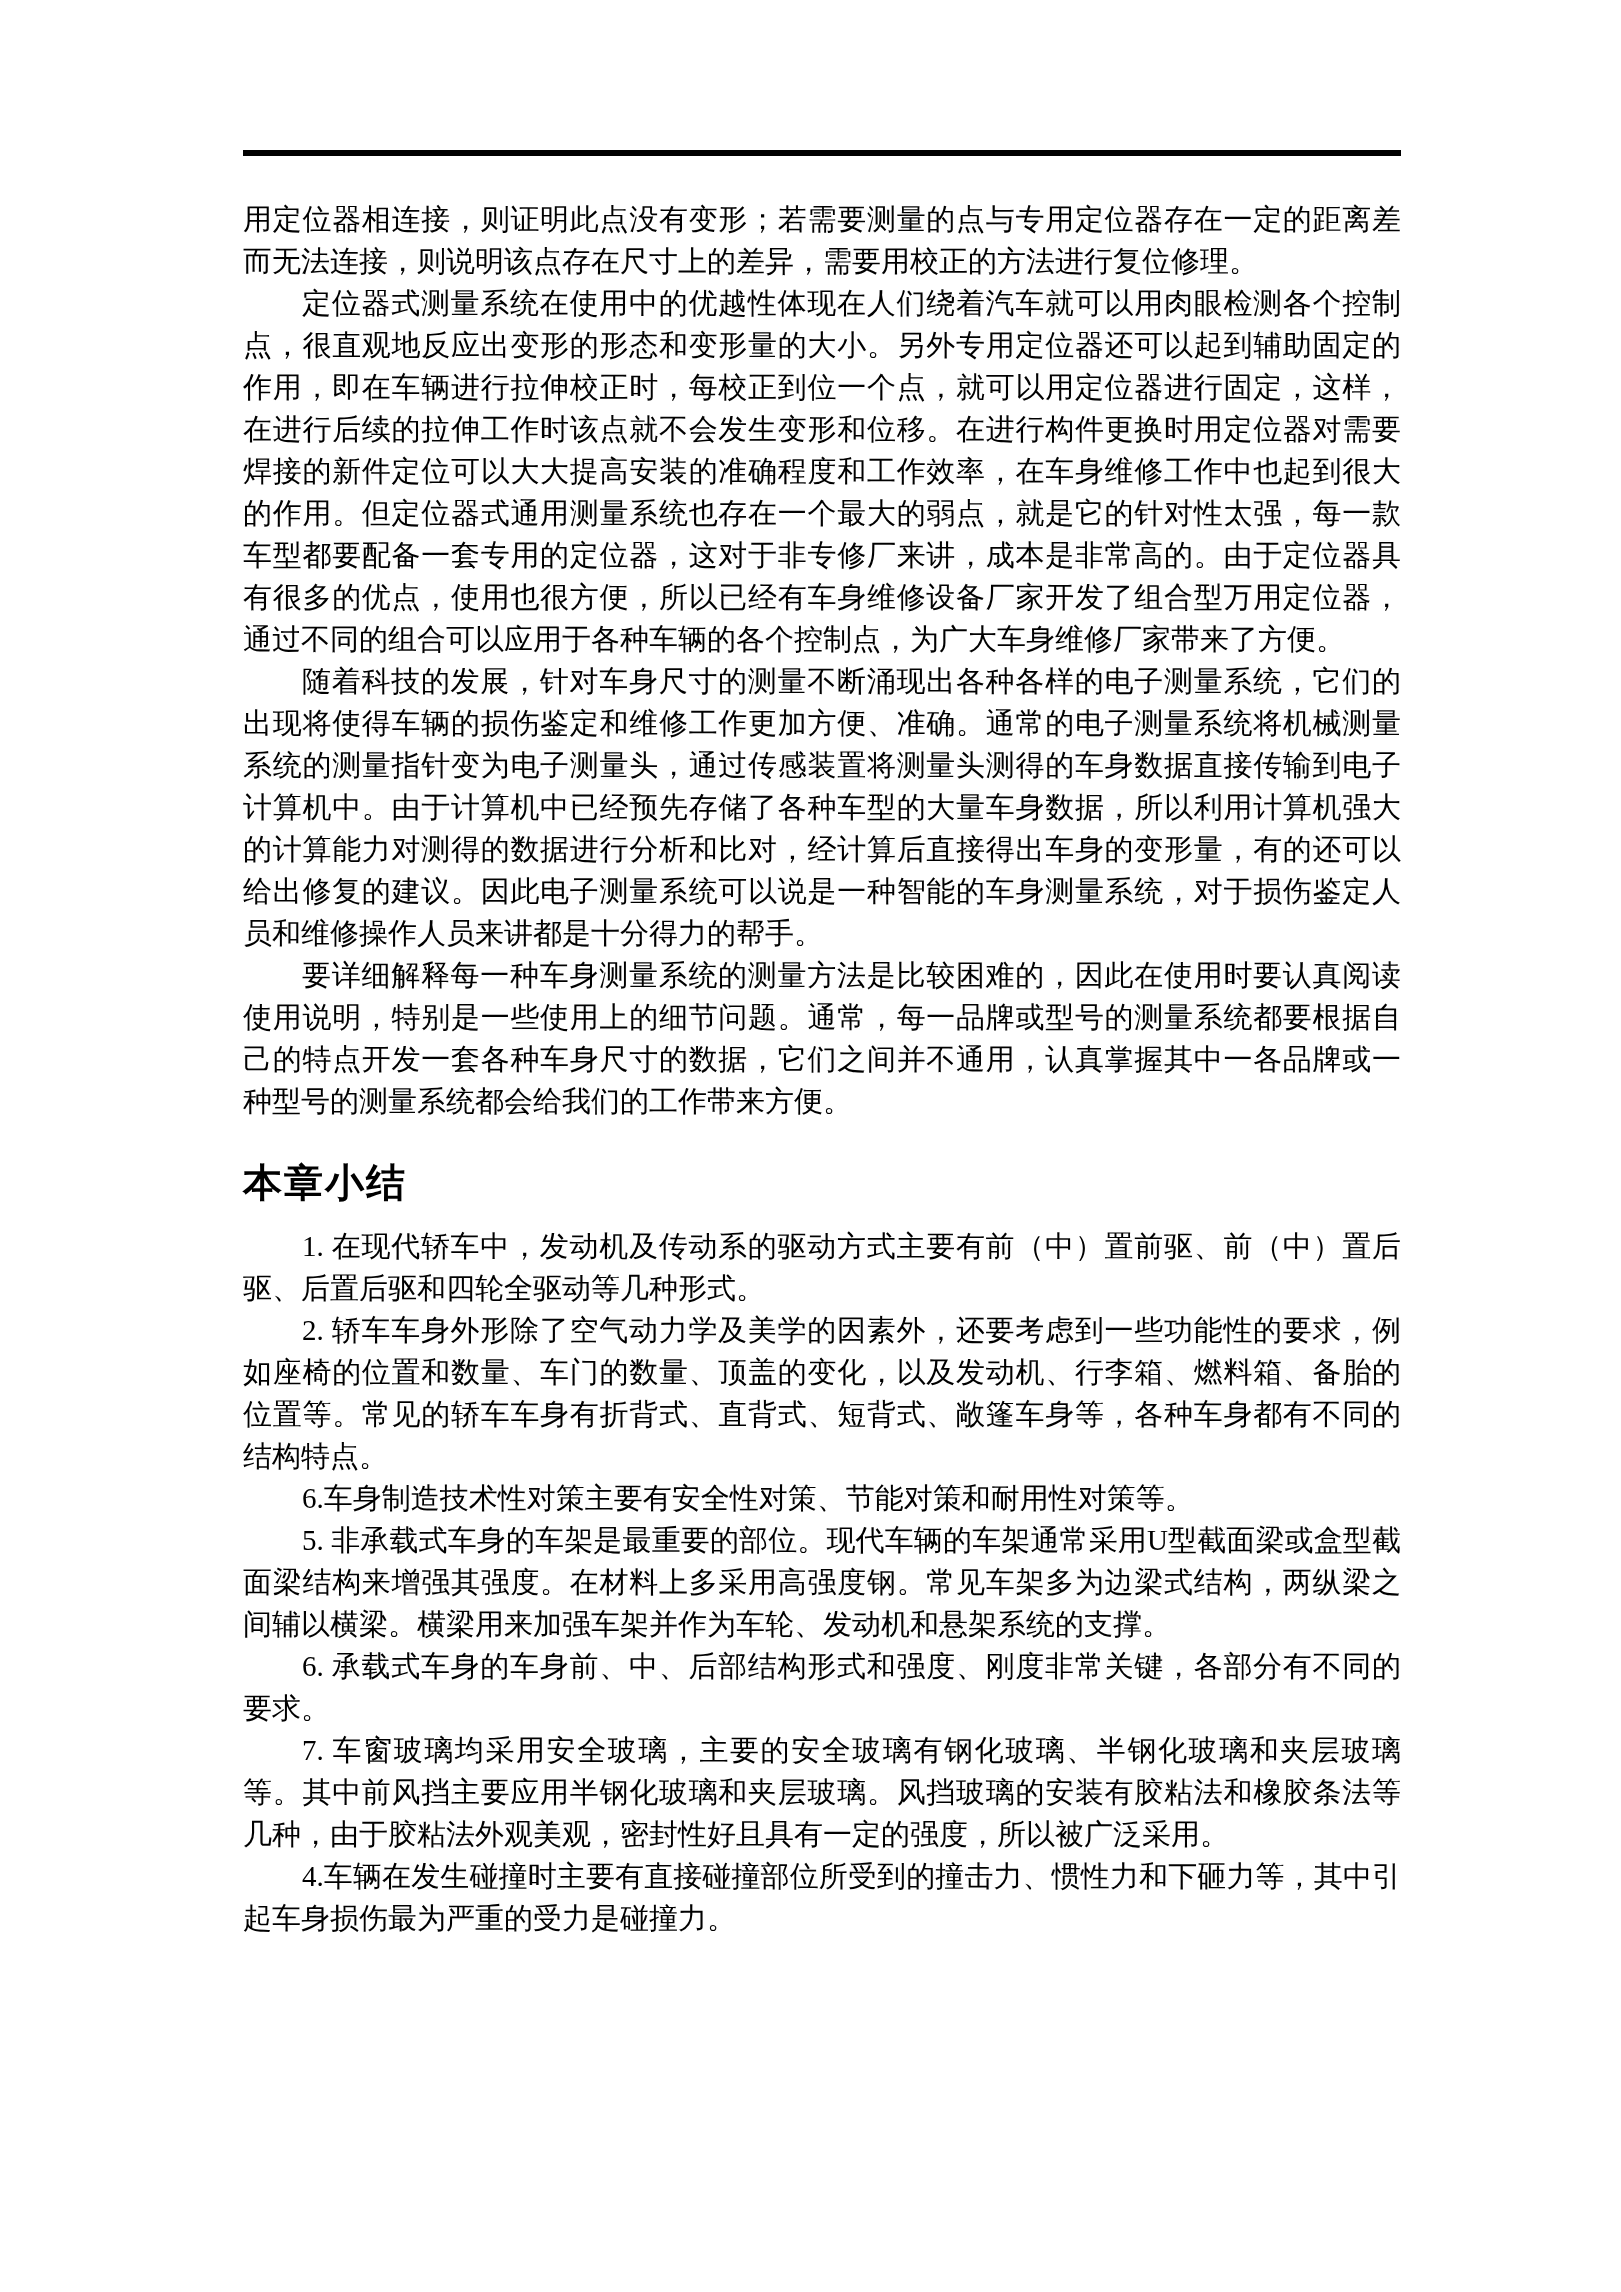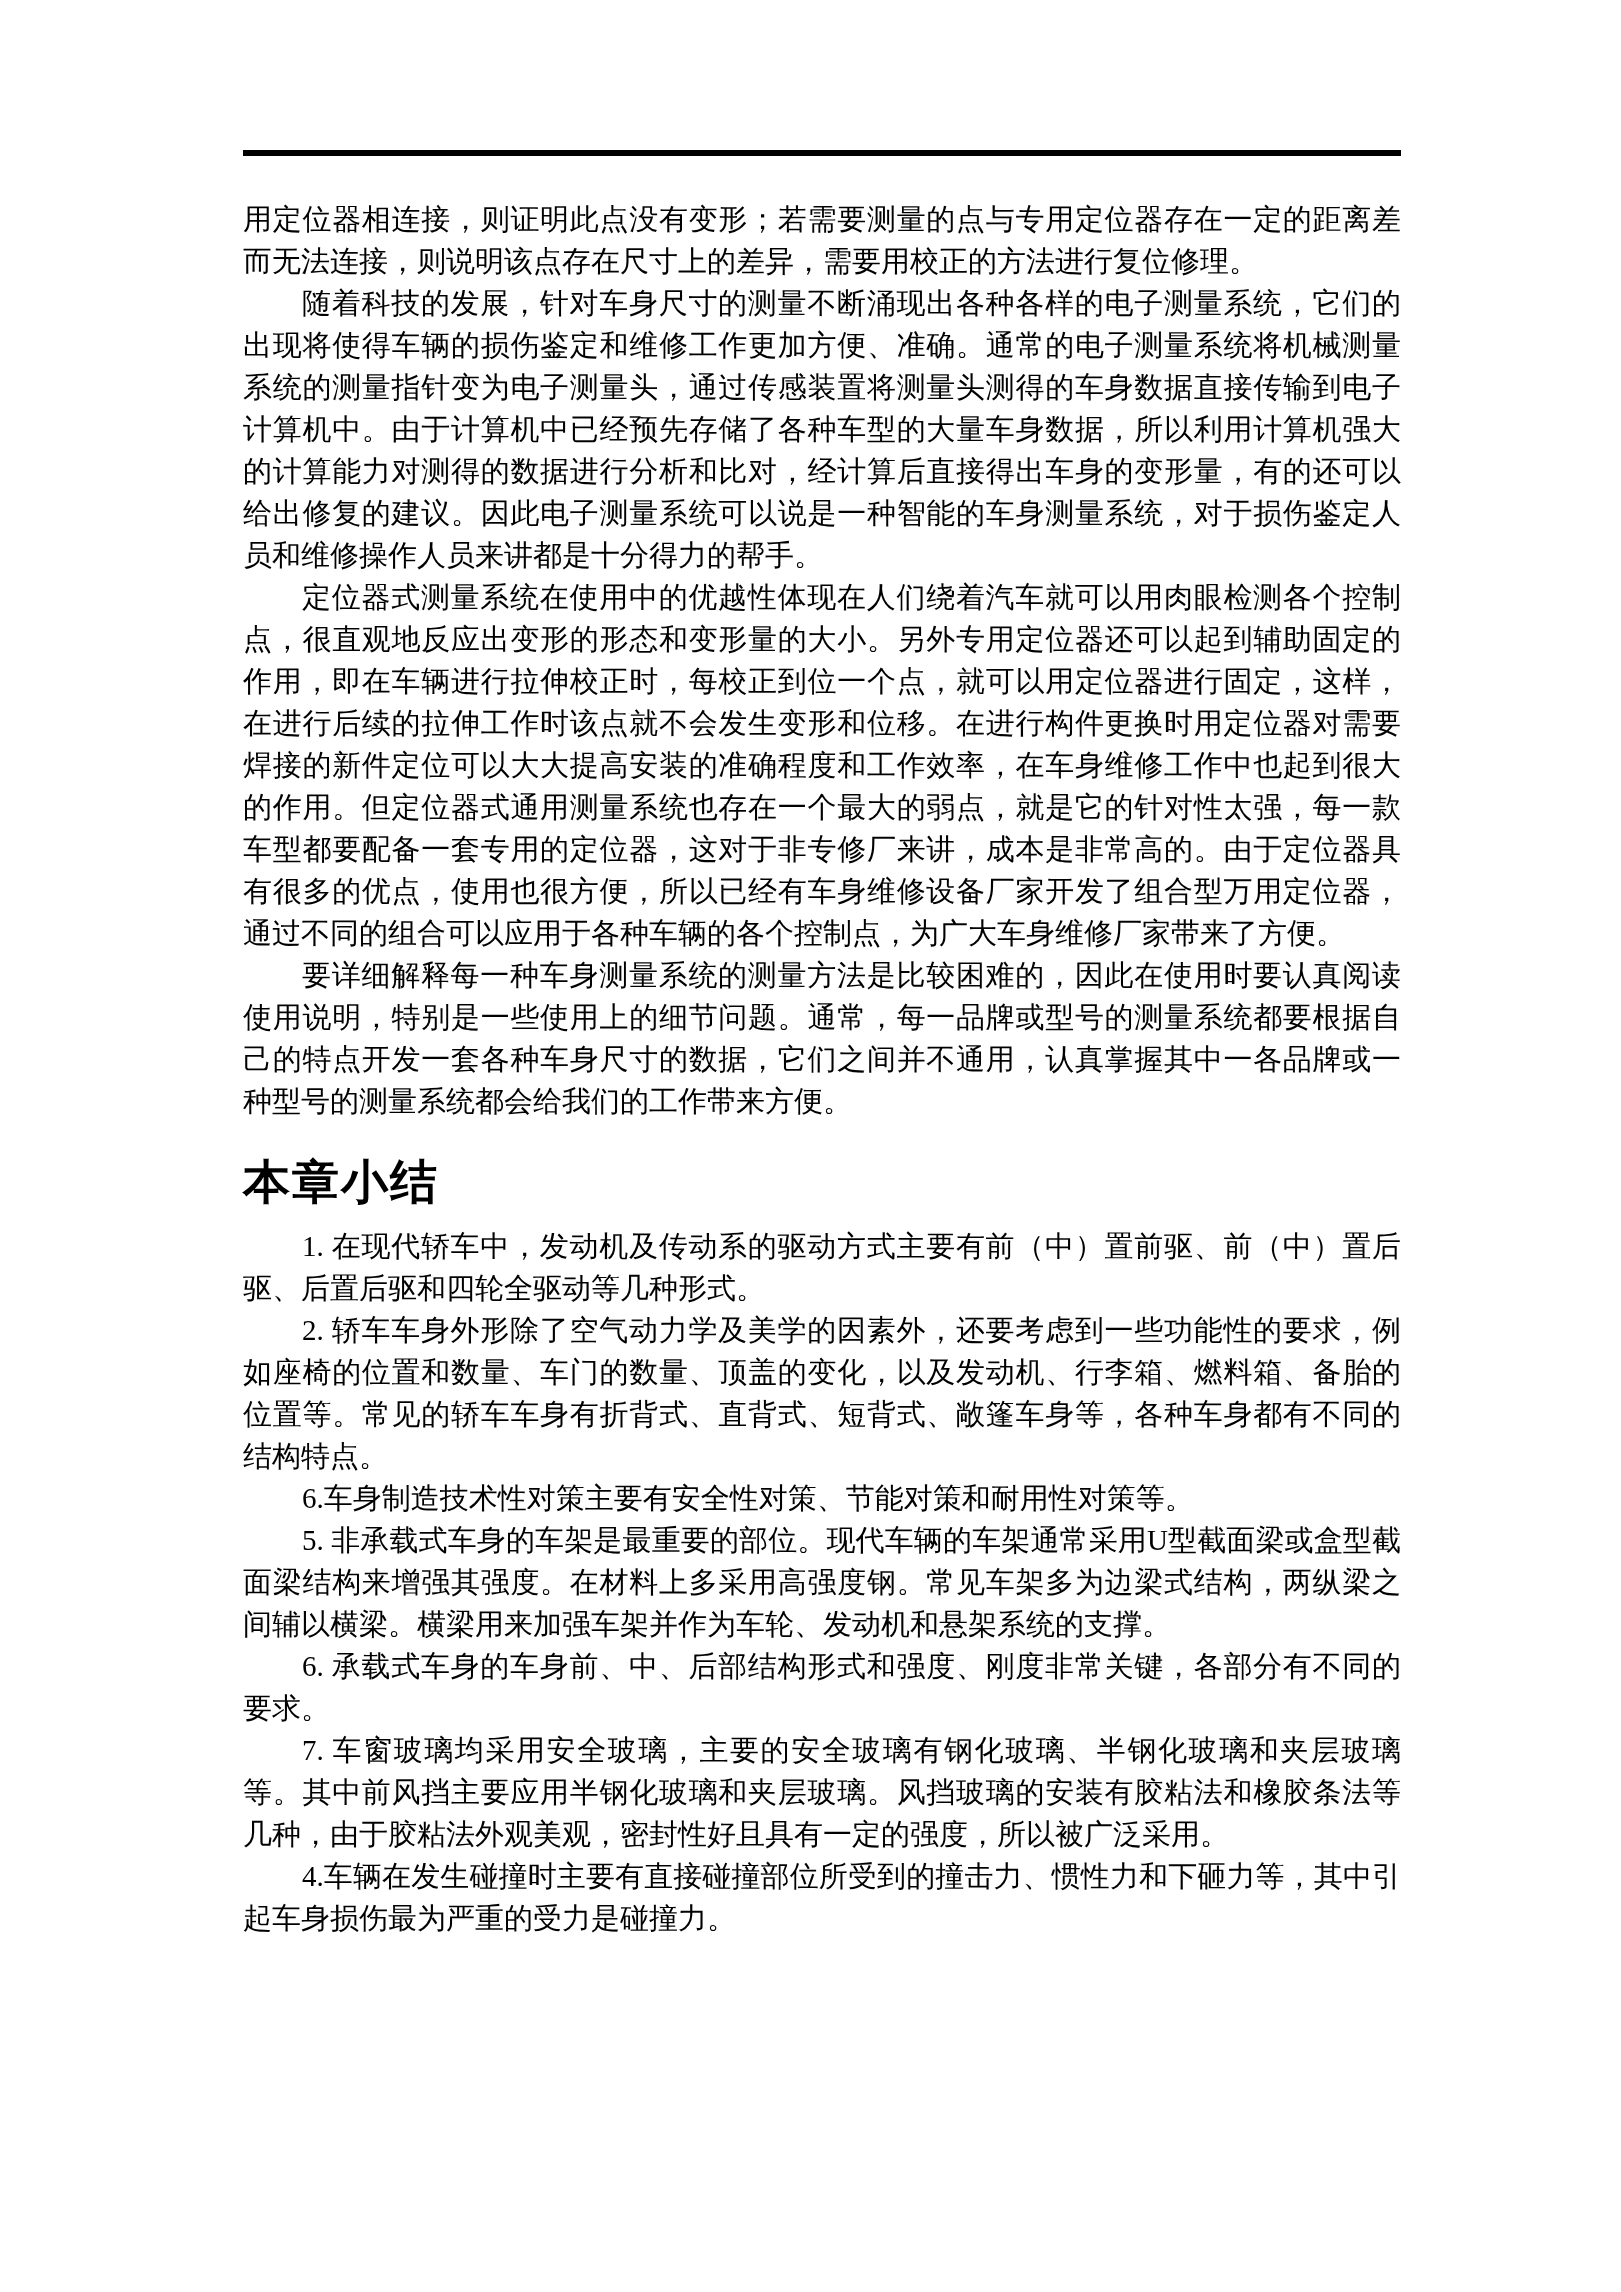--- a/index.html
+++ b/index.html
@@ -35,21 +35,21 @@
   }
   .body-text p {
     margin: 0;
     padding: 0;
   }
   .para-indent {
     text-indent: 59px;
   }
   .section-heading {
     font-family: "Liberation Serif", "DejaVu Serif", serif;
-    font-size: 47px;
+    font-size: 39px;
     line-height: 47px;
     font-weight: bold;
     text-align: left;
     text-indent: 0;
     margin: 37px 0 18.6px 0 !important;
     letter-spacing: 2px;
   }
   .page-footer {
     position: absolute;
     left: 243px;
@@ -65,23 +65,23 @@
 <body>
 
 <div class="page">
 
   <div class="top-rule"></div>
 
   <div class="body-text">
 
     <p>用定位器相连接，则证明此点没有变形；若需要测量的点与专用定位器存在一定的距离差而无法连接，则说明该点存在尺寸上的差异，需要用校正的方法进行复位修理。</p>
 
+    <p class="para-indent">定位器式测量系统在使用中的优越性体现在人们绕着汽车就可以用肉眼检测各个控制点，很直观地反应出变形的形态和变形量的大小。另外专用定位器还可以起到辅助固定的作用，即在车辆进行拉伸校正时，每校正到位一个点，就可以用定位器进行固定，这样，在进行后续的拉伸工作时该点就不会发生变形和位移。在进行构件更换时用定位器对需要焊接的新件定位可以大大提高安装的准确程度和工作效率，在车身维修工作中也起到很大的作用。但定位器式通用测量系统也存在一个最大的弱点，就是它的针对性太强，每一款车型都要配备一套专用的定位器，这对于非专修厂来讲，成本是非常高的。由于定位器具有很多的优点，使用也很方便，所以已经有车身维修设备厂家开发了组合型万用定位器，通过不同的组合可以应用于各种车辆的各个控制点，为广大车身维修厂家带来了方便。</p>
+
     <p class="para-indent">随着科技的发展，针对车身尺寸的测量不断涌现出各种各样的电子测量系统，它们的出现将使得车辆的损伤鉴定和维修工作更加方便、准确。通常的电子测量系统将机械测量系统的测量指针变为电子测量头，通过传感装置将测量头测得的车身数据直接传输到电子计算机中。由于计算机中已经预先存储了各种车型的大量车身数据，所以利用计算机强大的计算能力对测得的数据进行分析和比对，经计算后直接得出车身的变形量，有的还可以给出修复的建议。因此电子测量系统可以说是一种智能的车身测量系统，对于损伤鉴定人员和维修操作人员来讲都是十分得力的帮手。</p>
-
-    <p class="para-indent">定位器式测量系统在使用中的优越性体现在人们绕着汽车就可以用肉眼检测各个控制点，很直观地反应出变形的形态和变形量的大小。另外专用定位器还可以起到辅助固定的作用，即在车辆进行拉伸校正时，每校正到位一个点，就可以用定位器进行固定，这样，在进行后续的拉伸工作时该点就不会发生变形和位移。在进行构件更换时用定位器对需要焊接的新件定位可以大大提高安装的准确程度和工作效率，在车身维修工作中也起到很大的作用。但定位器式通用测量系统也存在一个最大的弱点，就是它的针对性太强，每一款车型都要配备一套专用的定位器，这对于非专修厂来讲，成本是非常高的。由于定位器具有很多的优点，使用也很方便，所以已经有车身维修设备厂家开发了组合型万用定位器，通过不同的组合可以应用于各种车辆的各个控制点，为广大车身维修厂家带来了方便。</p>
 
     <p class="para-indent">要详细解释每一种车身测量系统的测量方法是比较困难的，因此在使用时要认真阅读使用说明，特别是一些使用上的细节问题。通常，每一品牌或型号的测量系统都要根据自己的特点开发一套各种车身尺寸的数据，它们之间并不通用，认真掌握其中一各品牌或一种型号的测量系统都会给我们的工作带来方便。</p>
 
     <p class="section-heading">本章小结</p>
 
     <p class="para-indent">1. 在现代轿车中，发动机及传动系的驱动方式主要有前（中）置前驱、前（中）置后驱、后置后驱和四轮全驱动等几种形式。</p>
 
     <p class="para-indent">2. 轿车车身外形除了空气动力学及美学的因素外，还要考虑到一些功能性的要求，例如座椅的位置和数量、车门的数量、顶盖的变化，以及发动机、行李箱、燃料箱、备胎的位置等。常见的轿车车身有折背式、直背式、短背式、敞篷车身等，各种车身都有不同的结构特点。</p>
 
     <p class="para-indent">6.车身制造技术性对策主要有安全性对策、节能对策和耐用性对策等。</p>

